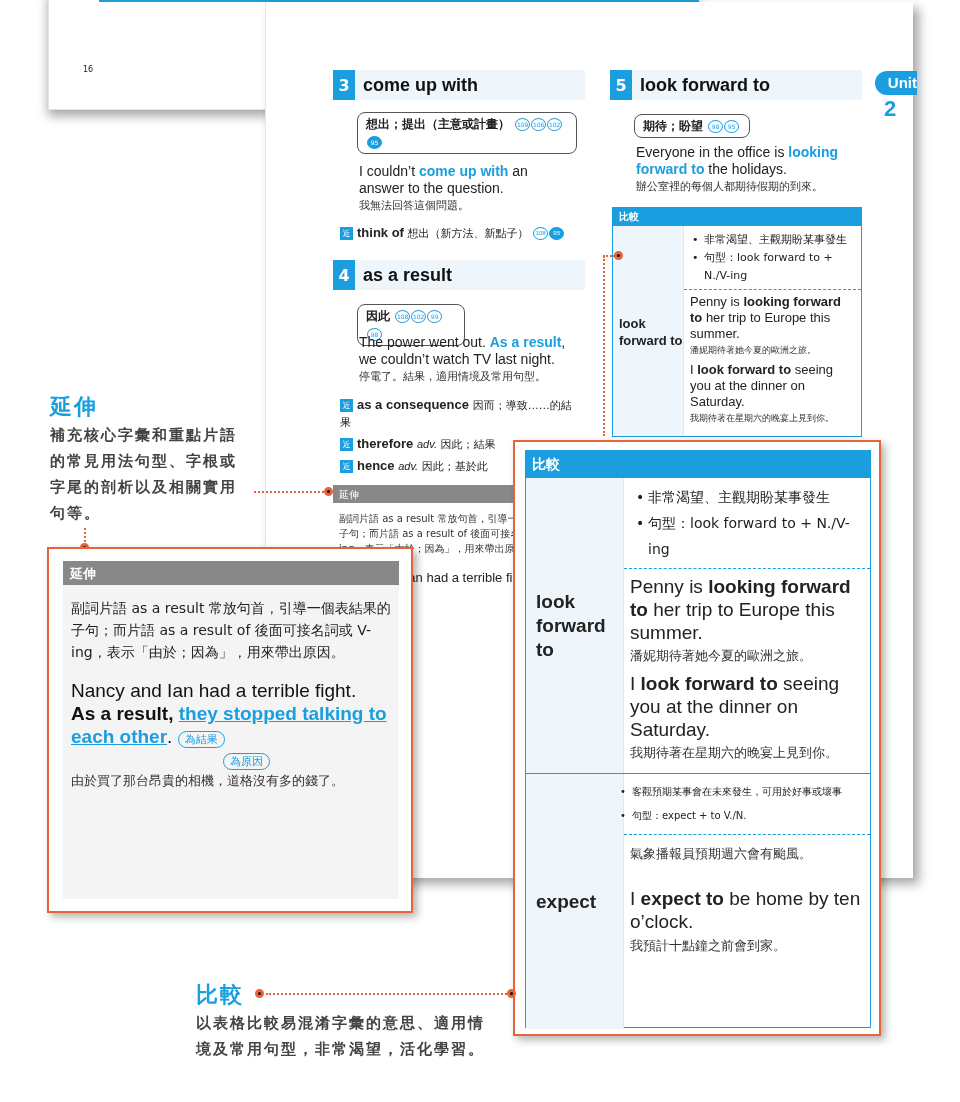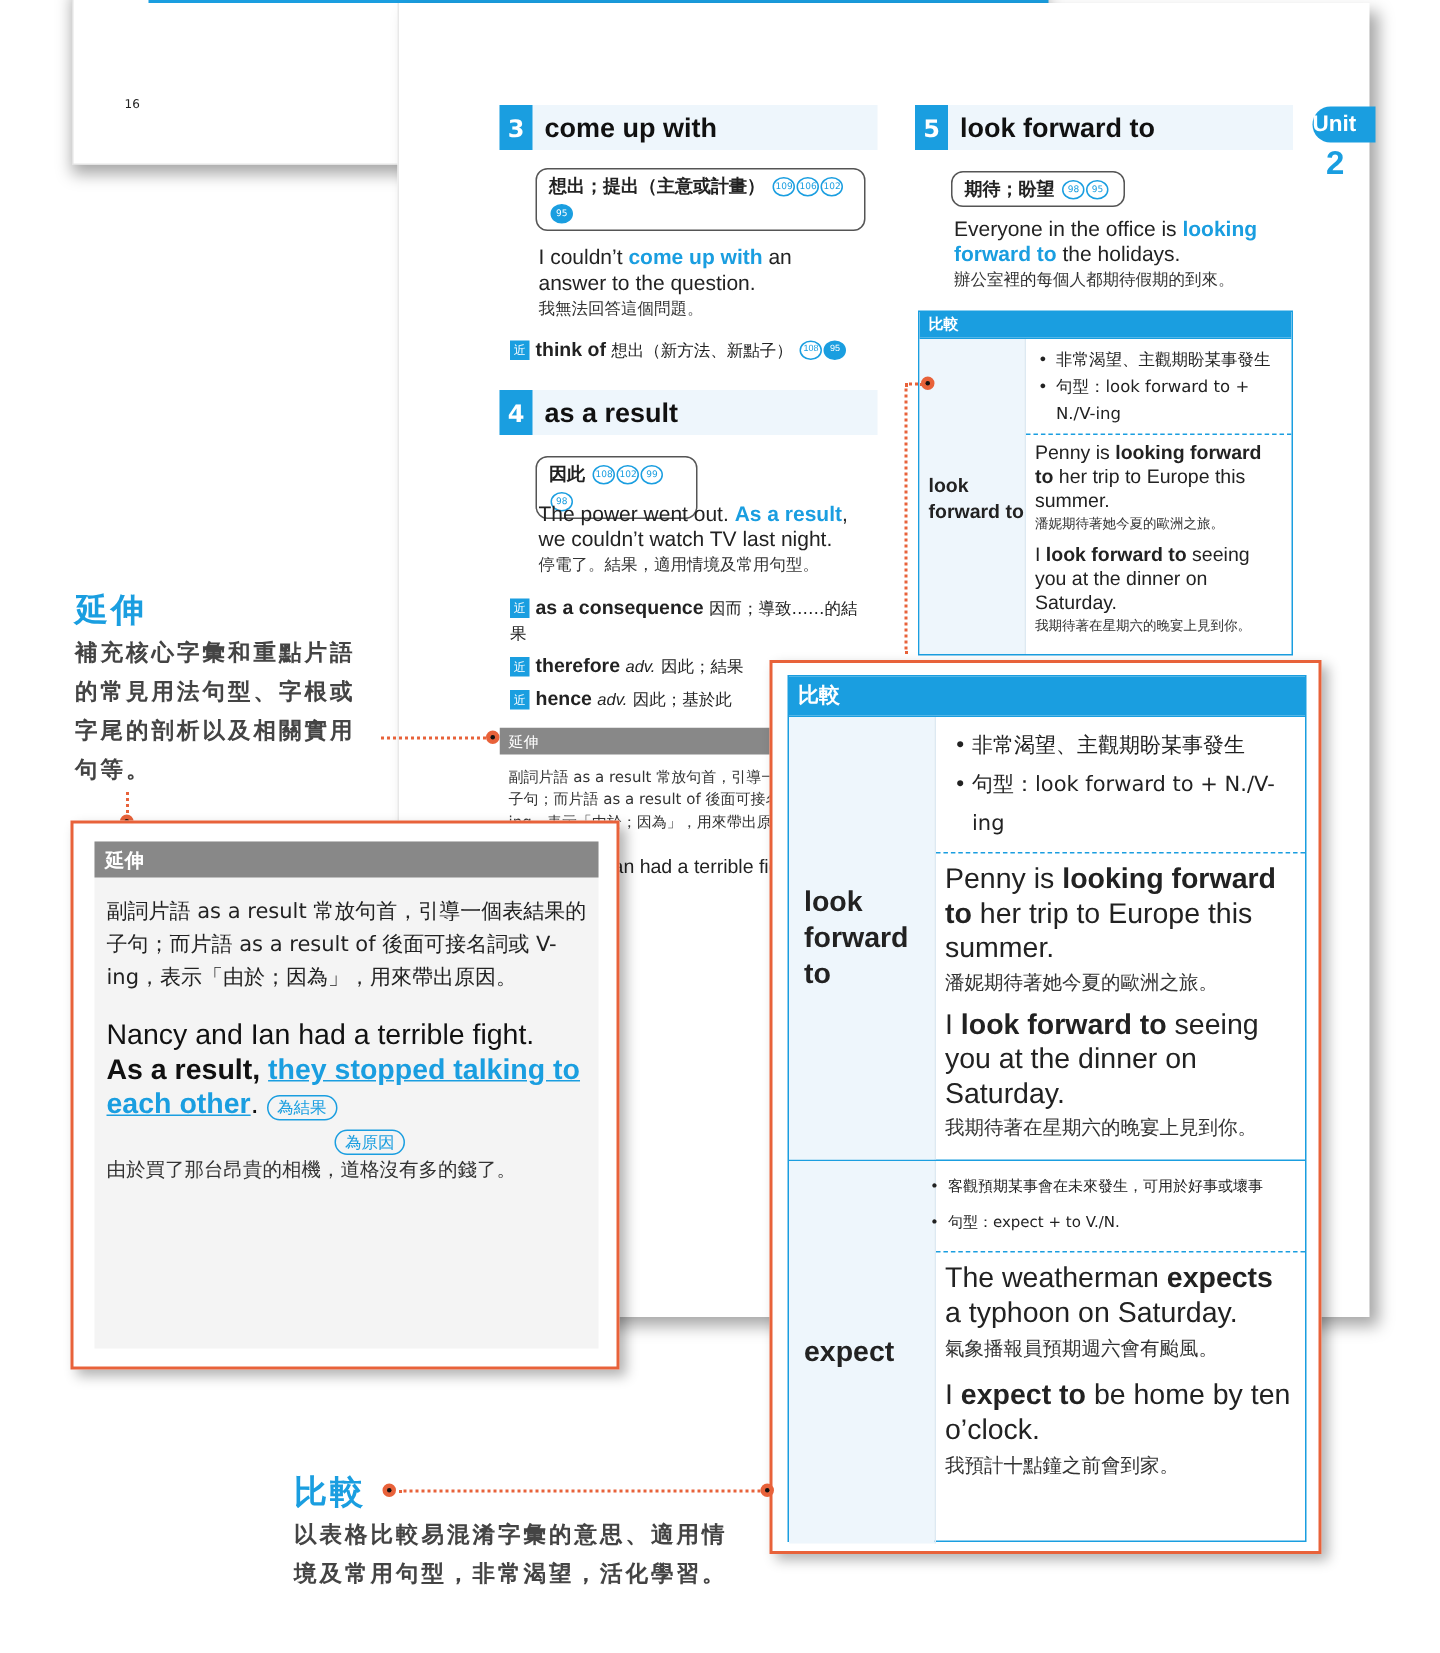--- a/index.html
+++ b/index.html
@@ -15,21 +15,21 @@
 .meanbox{position:absolute;border:1.5px solid #555;border-radius:8px;padding:2px 8px;font-size:12px;font-weight:bold;color:#222;line-height:18px}
 .badge{display:inline-block;width:15px;height:13px;border:1px solid #1a9ee0;border-radius:50%;color:#1a9ee0;font-size:6px;text-align:center;line-height:11px;margin-left:1px;vertical-align:middle;font-weight:normal}
 .badge.fill{background:#1a9ee0;color:#fff}
 .ex{position:absolute;font-family:"Liberation Sans",sans-serif;font-size:14px;line-height:17px;color:#222}
 .zh{font-size:11px;color:#333;line-height:17px;font-family:"DejaVu Sans",sans-serif}
 .near{position:absolute;font-size:13px;font-family:"Liberation Sans",sans-serif;color:#222}
 .near .ni{display:inline-block;width:13px;height:13px;background:#1a9ee0;color:#fff;font-size:8px;text-align:center;line-height:13px;margin-right:4px;vertical-align:middle}
 .near b{font-weight:bold}
 .near i{font-size:11px}
 .near .z{font-size:11px;font-family:"DejaVu Sans",sans-serif}
-.unit{position:absolute;left:875px;top:71px;width:42px;height:24px;background:#1a9ee0;border-radius:12px 0 0 12px;color:#fff;font-size:15px;font-weight:bold;font-family:"Liberation Sans",sans-serif;text-align:left;line-height:24px}
+.unit{position:absolute;left:875px;top:71px;width:42px;height:24px;background:#1a9ee0;border-radius:12px 0 0 12px;color:#fff;font-size:15px;font-weight:bold;font-family:"Liberation Sans",sans-serif;text-align:right;line-height:24px}
 .unitnum{position:absolute;left:884px;top:96px;font-size:22px;font-weight:bold;color:#1a9ee0;font-family:"Liberation Sans",sans-serif}
 .cmp{position:absolute;border:1px solid #1a9ee0;background:#fff}
 .cmp .ch{background:#1a9ee0;color:#fff;font-weight:bold;padding-left:6px}
 .cmp .row{display:flex;border-top:1px solid #1a9ee0}
 .cmp .row:first-of-type{border-top:none}
 .cmp .term{background:#eef6fc;display:flex;align-items:center;font-weight:bold;font-family:"Liberation Sans",sans-serif;color:#222}
 .cmp .body{flex:1;border-left:1px solid #dde9f2}
 .cmp .notes{border-bottom:1px dashed #1a9ee0}
 .cmp .notes li{list-style:none;position:relative}
 .cmp .notes li:before{content:"•";position:absolute;left:-12px}
@@ -189,23 +189,22 @@
       </div>
     </div>
     <div class="row" style="height:256px">
       <div class="term" style="width:97px;font-size:19px;padding-left:10px">expect</div>
       <div class="body">
         <ul class="notes" style="padding:6px 6px 6px 8px;font-size:10px;line-height:24px">
           <li>客觀預期某事會在未來發生，可用於好事或壞事</li>
           <li>句型：expect + to V./N.</li>
         </ul>
         <div class="exs" style="padding:6px 6px;font-family:'Liberation Sans',sans-serif;font-size:19px;line-height:23px">
-          <div><span>The weatherman </span><b>expects</b><span> a typhoon on Saturday.</span></div>
           <div class="zh" style="font-size:13px;line-height:26px">氣象播報員預期週六會有颱風。</div>
-          <div style="margin-top:6px"><span>I </span><b>expect to</b><span> be home by ten o’clock.</span></div>
+          <div style="margin-top:20px"><span>I </span><b>expect to</b><span> be home by ten o’clock.</span></div>
           <div class="zh" style="font-size:13px;line-height:26px">我預計十點鐘之前會到家。</div>
         </div>
       </div>
     </div>
   </div>
 </div>
 
 <div class="callout-title" style="left:196px;top:980px">比較</div>
 <div class="dot" style="left:255px;top:989px"></div>
 <div class="dl-h" style="left:266px;top:993px;width:244px"></div>

